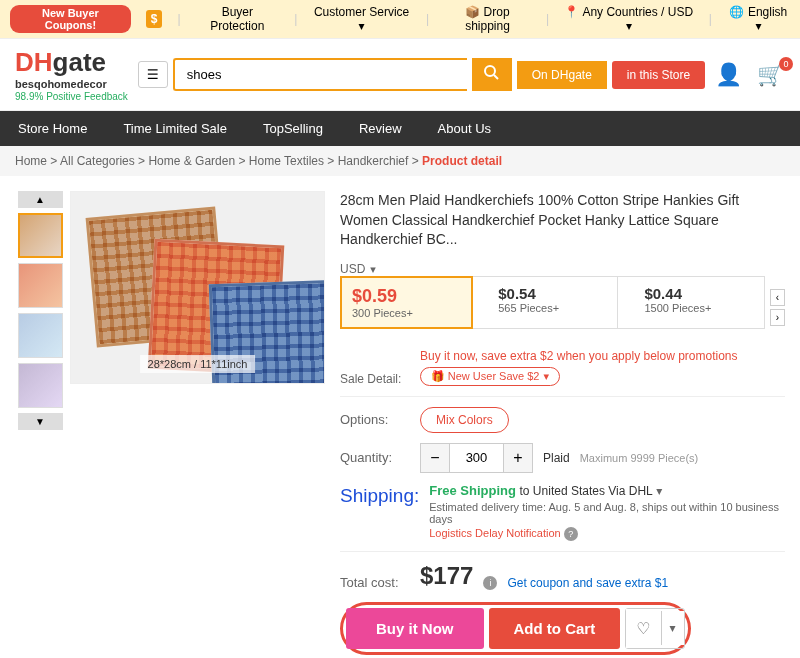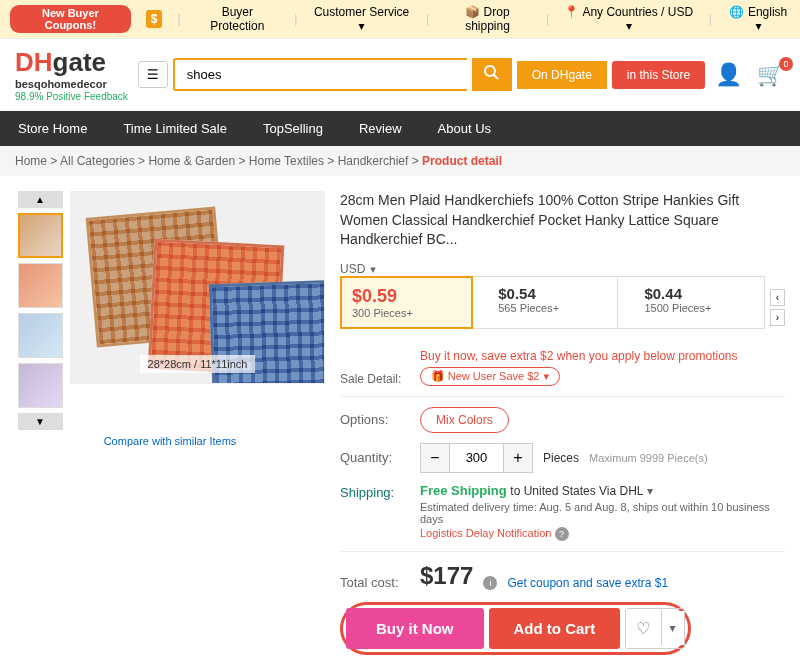--- a/index.html
+++ b/index.html
@@ -116,21 +116,21 @@
     
     .qty-row { display: flex; align-items: center; gap: 10px; margin-bottom: 10px; }
     .qty-control { display: flex; align-items: center; border: 1px solid #ccc; }
     .qty-btn { background: #f5f5f5; border: none; width: 28px; height: 28px; cursor: pointer; font-size: 16px; display: flex; align-items: center; justify-content: center; }
     .qty-input { width: 55px; height: 28px; border: none; border-left: 1px solid #ccc; border-right: 1px solid #ccc; text-align: center; font-size: 13px; outline: none; }
     .qty-unit { font-size: 12px; color: #333; }
     .qty-max { font-size: 11px; color: #999; }
 
     
     .ship-row { display: flex; align-items: flex-start; gap: 10px; margin-bottom: 10px; }
-    .ship-label { color: #0f766e; min-width: 70px; font-size: 13px; padding-top: 2px; }
+    .ship-label { color: #1d4ed8; min-width: 70px; font-size: 19px; padding-top: 2px; }
     .ship-content { flex: 1; }
     .free-ship { color: #27ae60; font-weight: bold; font-size: 13px; }
     .ship-detail { color: #666; font-size: 11px; margin-top: 3px; }
     .ship-note { color: #e74c3c; font-size: 11px; margin-top: 2px; cursor: pointer; }
 
     
     .total-row { display: flex; align-items: flex-end; gap: 10px; margin-bottom: 12px; }
     .total-label { color: #666; min-width: 70px; font-size: 13px; }
     .total-amount { font-size: 24px; font-weight: bold; color: #333; }
     .info-icon { background: #999; color: white; border-radius: 50%; width: 14px; height: 14px; display: inline-flex; align-items: center; justify-content: center; font-size: 9px; }
@@ -244,21 +244,20 @@
 
       <div class="main-image-wrap" style="flex:1;">
         <div class="hankies-visual">
           <div class="hanky hanky-1"></div>
           <div class="hanky hanky-2"></div>
           <div class="hanky hanky-3"></div>
           <div class="main-image-label">28*28cm / 11*11inch</div>
         </div>
       </div>
     </div>
-    <div class="compare-link">Compare with similar Items</div>
   </div>
 
   <div class="product-info">
 
     <div class="product-title">28cm Men Plaid Handkerchiefs 100% Cotton Stripe Hankies Gift Women Classical Handkerchief Pocket Hanky Lattice Square Handkerchief BC...</div>
 
     <div class="currency-row">
       <span class="currency-label">USD</span>
       <span class="currency-drop">▾</span>
     </div>
@@ -302,21 +301,21 @@
       <button class="option-btn selected">Mix Colors</button>
     </div>
 
     <div class="qty-row">
       <span class="option-label">Quantity:</span>
       <div class="qty-control">
         <button class="qty-btn">−</button>
         <input class="qty-input" type="text" value="300" style="">
         <button class="qty-btn">+</button>
       </div>
-      <span class="qty-unit">Pieces</span>
+      <span class="qty-unit">Plaid</span>
       <span class="qty-max">Maximum 9999 Piece(s)</span>
     </div>
 
     <div class="ship-row">
       <span class="option-label ship-label">Shipping:</span>
       <div class="ship-content">
         <span class="free-ship">Free Shipping</span>
         <span style="font-size:12px;color:#333;">to United States Via DHL</span>
         <span style="font-size:12px;color:#666;"> ▾</span>
         <div class="ship-detail">Estimated delivery time: Aug. 5 and Aug. 8, ships out within 10 business days</div>

